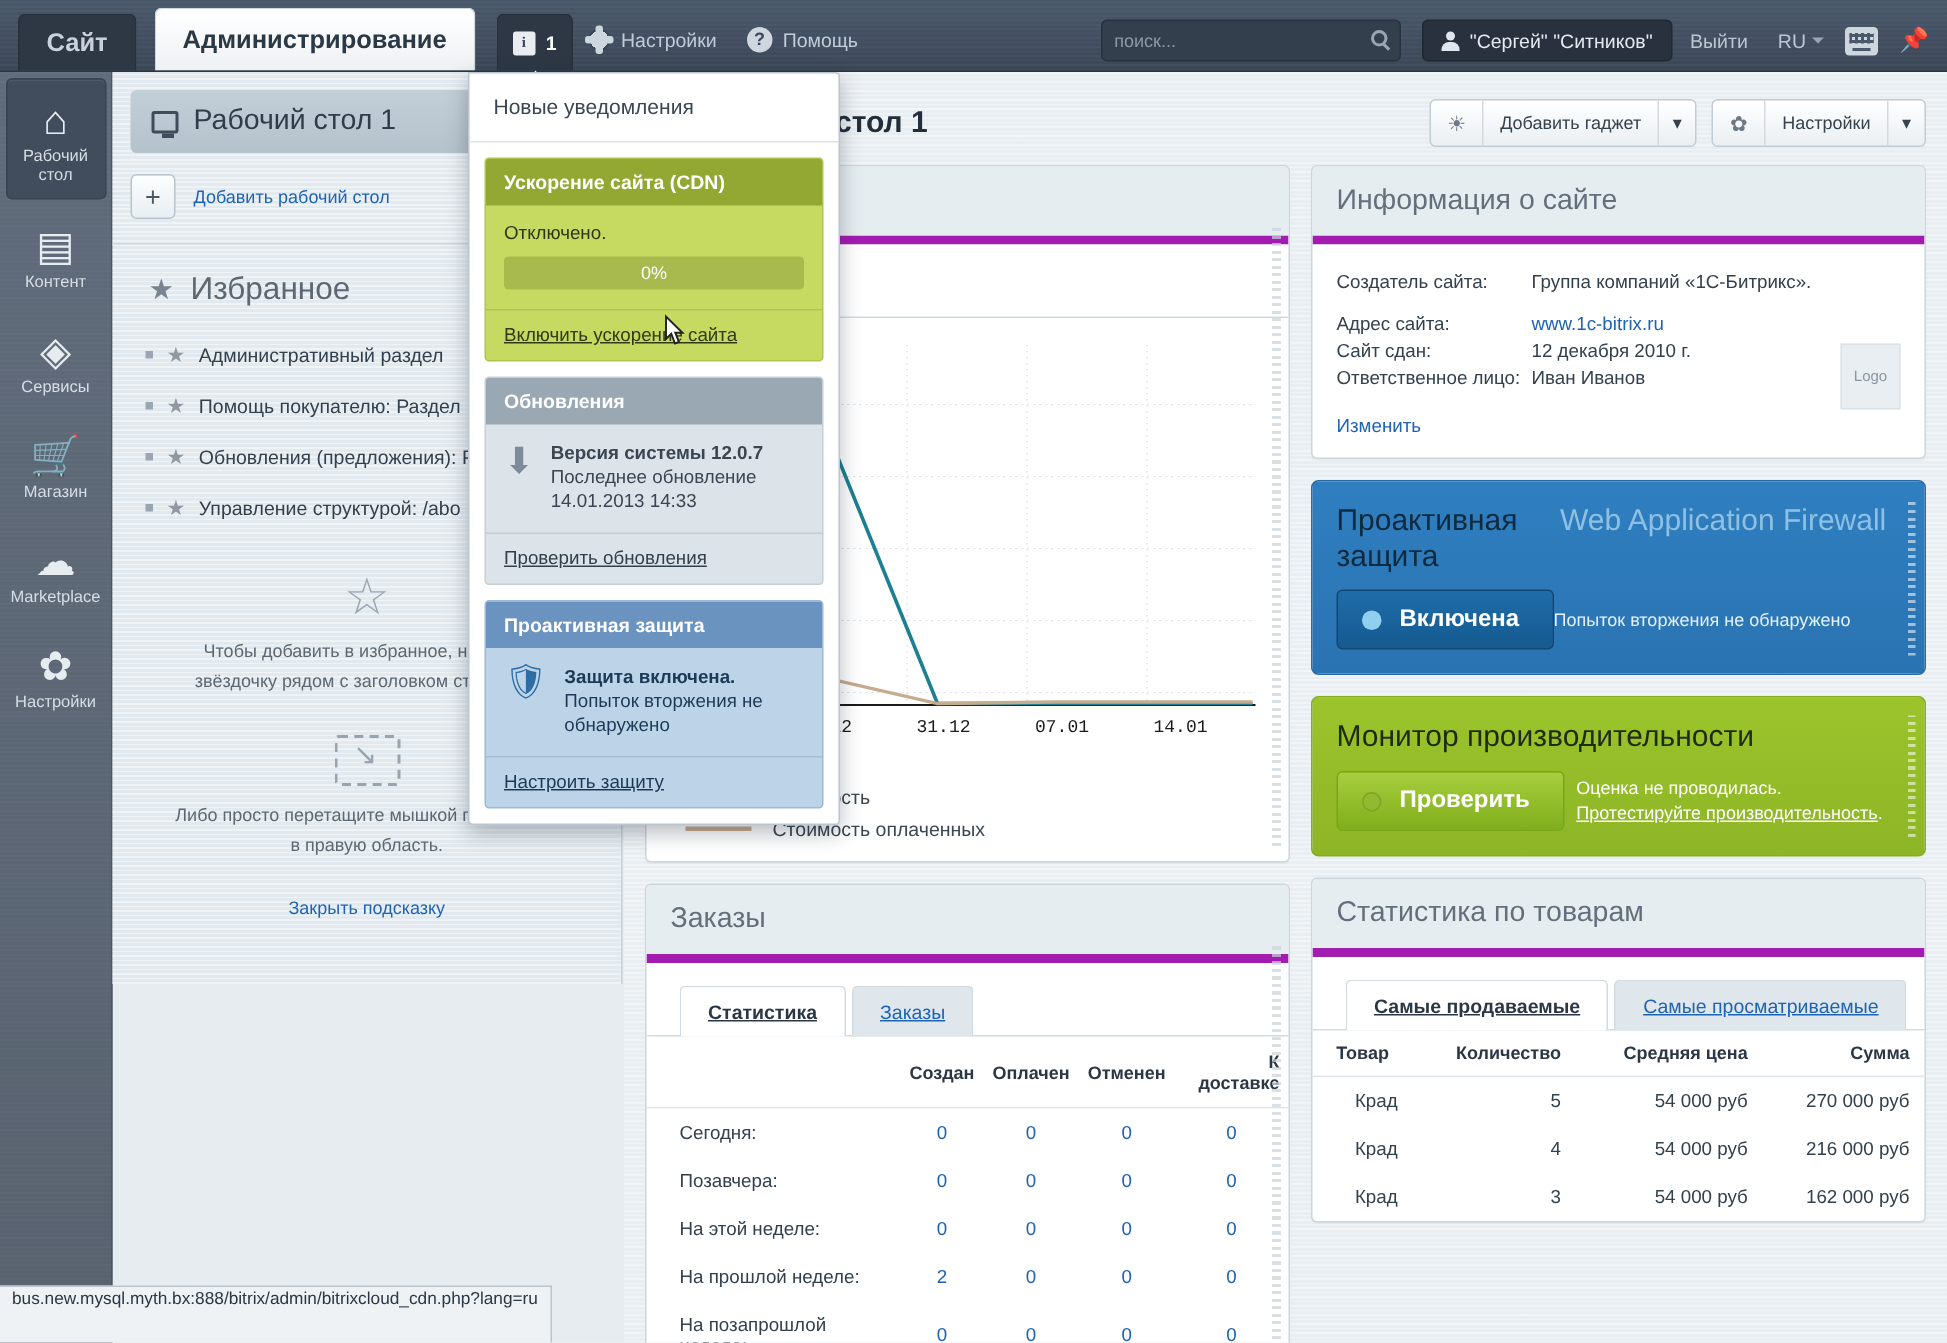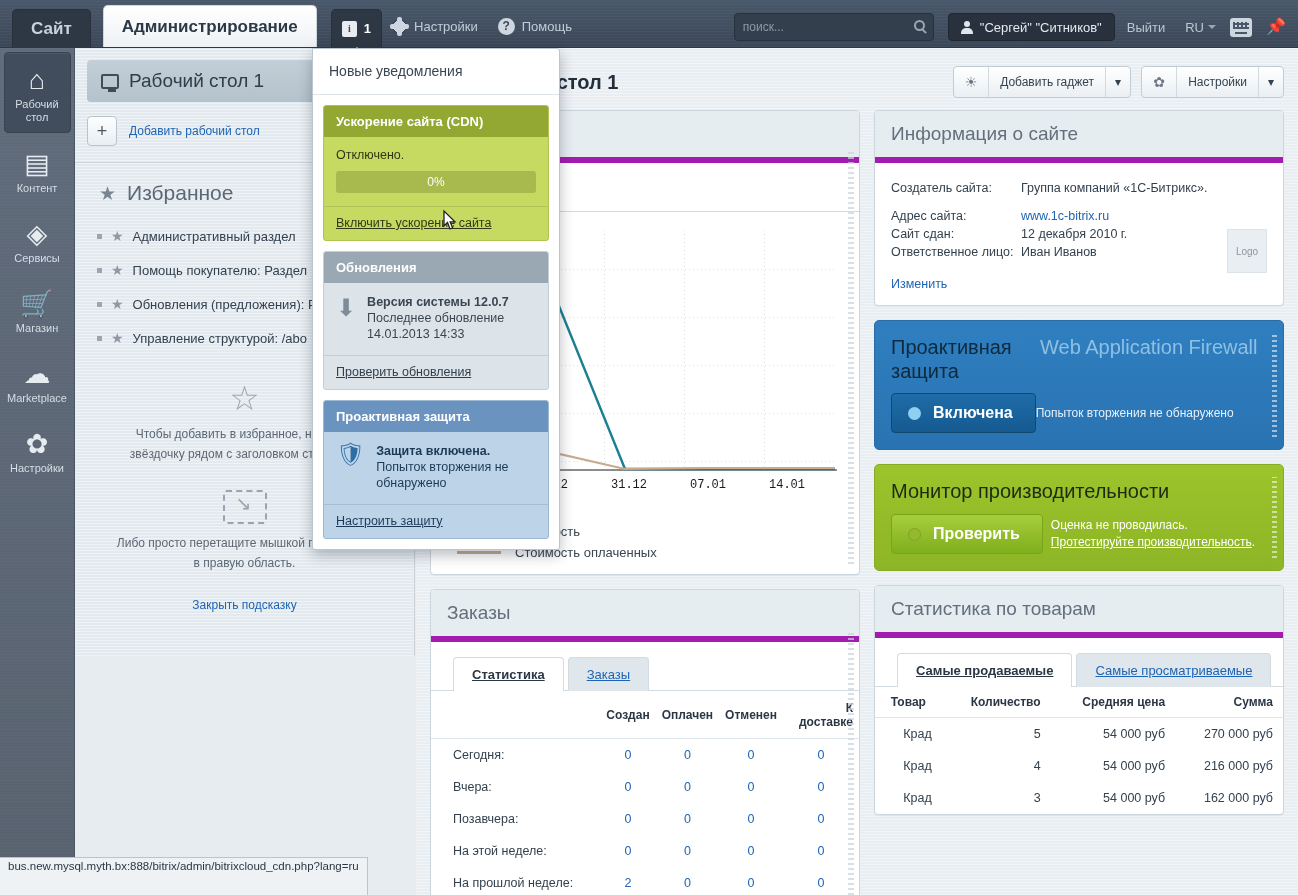--- a/index.html
+++ b/index.html
@@ -480,27 +480,20 @@
               <th>К доставке</th>
             </tr>
             <tr>
               <td class="lbl">Сегодня:</td>
               <td>0</td>
               <td>0</td>
               <td>0</td>
               <td>0</td>
             </tr>
             <tr>
-              <td class="lbl">Вчера:</td>
-              <td>0</td>
-              <td>0</td>
-              <td>0</td>
-              <td>0</td>
-            </tr>
-            <tr>
               <td class="lbl">Позавчера:</td>
               <td>0</td>
               <td>0</td>
               <td>0</td>
               <td>0</td>
             </tr>
             <tr>
               <td class="lbl">На этой неделе:</td>
               <td>0</td>
               <td>0</td>

